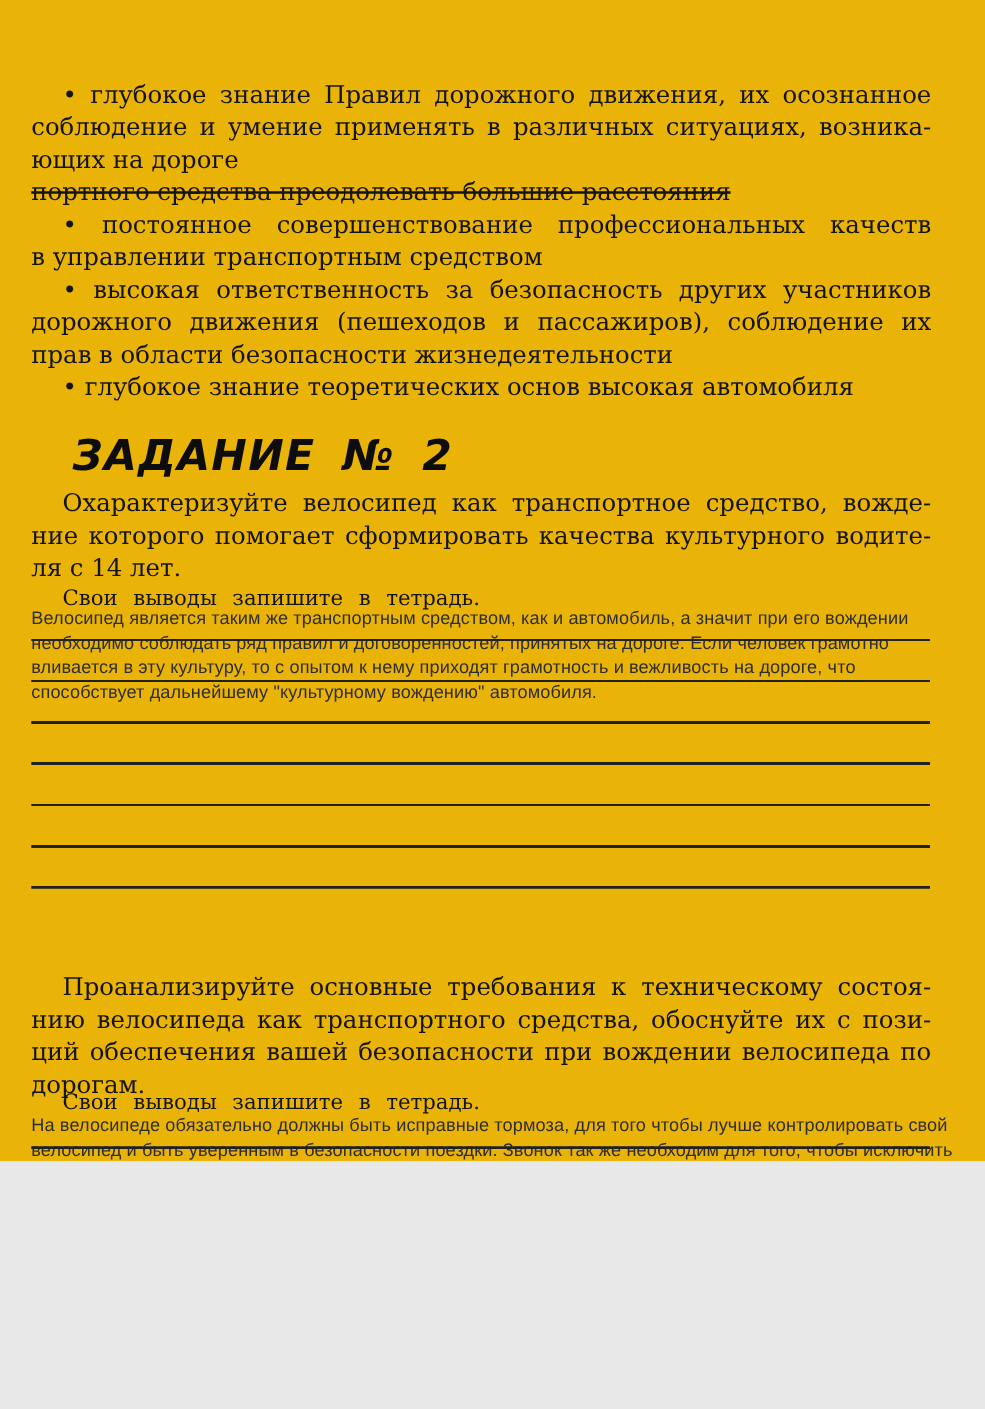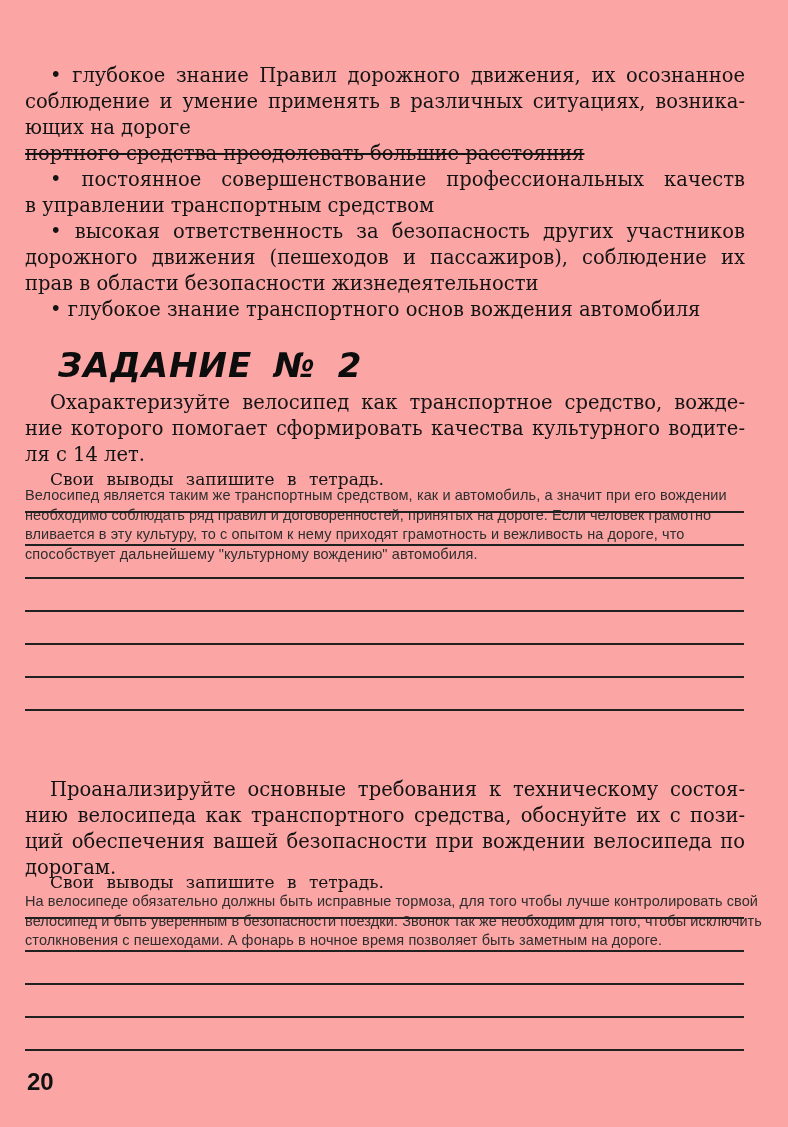--- a/index.html
+++ b/index.html
@@ -1,18 +1,18 @@
 <!DOCTYPE html>
 <html><head>
 <meta charset="utf-8">
 <style>
   html,body { margin:0; padding:0; background:#e8e8e8; }
   .page {
-    position:relative; width:788px; height:1127px; margin:0 auto;
-    background:#fca5a5; color:#141414; overflow:hidden;
+    position:relative; width:788px; height:929px; margin:0 auto;
+    background:#eab308; color:#141414; overflow:hidden;
     font-family:"DejaVu Serif", serif;
   }
   
   .textblock { position:absolute; left:25px; width:720px; font-size:19.5px; line-height:26px; }
   .tline { text-align:justify; }
   .tline.just { text-align-last:justify; }
   .para > .tline.first { text-indent:25px; }
   .marker { text-indent:0; }
   .para.struck .jtext { text-decoration:line-through; text-decoration-thickness:2px; }
   
@@ -70,21 +70,21 @@
       <div class="para">
         <div class="tline just first"><span class="marker">•</span> <span class="jtext">постоянное совершенствование профессиональных качеств</span></div>
         <div class="tline"><span class="jtext">в управлении транспортным средством</span></div>
       </div>
       <div class="para">
         <div class="tline just first"><span class="marker">•</span> <span class="jtext">высокая ответственность за безопасность других участников</span></div>
         <div class="tline just"><span class="jtext">дорожного движения (пешеходов и пассажиров), соблюдение их</span></div>
         <div class="tline"><span class="jtext">прав в области безопасности жизнедеятельности</span></div>
       </div>
       <div class="para">
-        <div class="tline first"><span class="marker">•</span> <span class="jtext">глубокое знание транспортного основ вождения автомобиля</span></div>
+        <div class="tline first"><span class="marker">•</span> <span class="jtext">глубокое знание теоретических основ высокая автомобиля</span></div>
       </div>
     </div>
 
   <div class="task-heading h-task2">ЗАДАНИЕ № 2</div>
   <div class="textblock p-task2 para">
       <div class="tline just first"><span class="jtext">Охарактеризуйте велосипед как транспортное средство, вожде-</span></div>
       <div class="tline just"><span class="jtext">ние которого помогает сформировать качества культурного водите-</span></div>
       <div class="tline"><span class="jtext">ля с 14 лет.</span></div>
     </div>
   <div class="note n-task2">Свои выводы запишите в тетрадь.</div>

